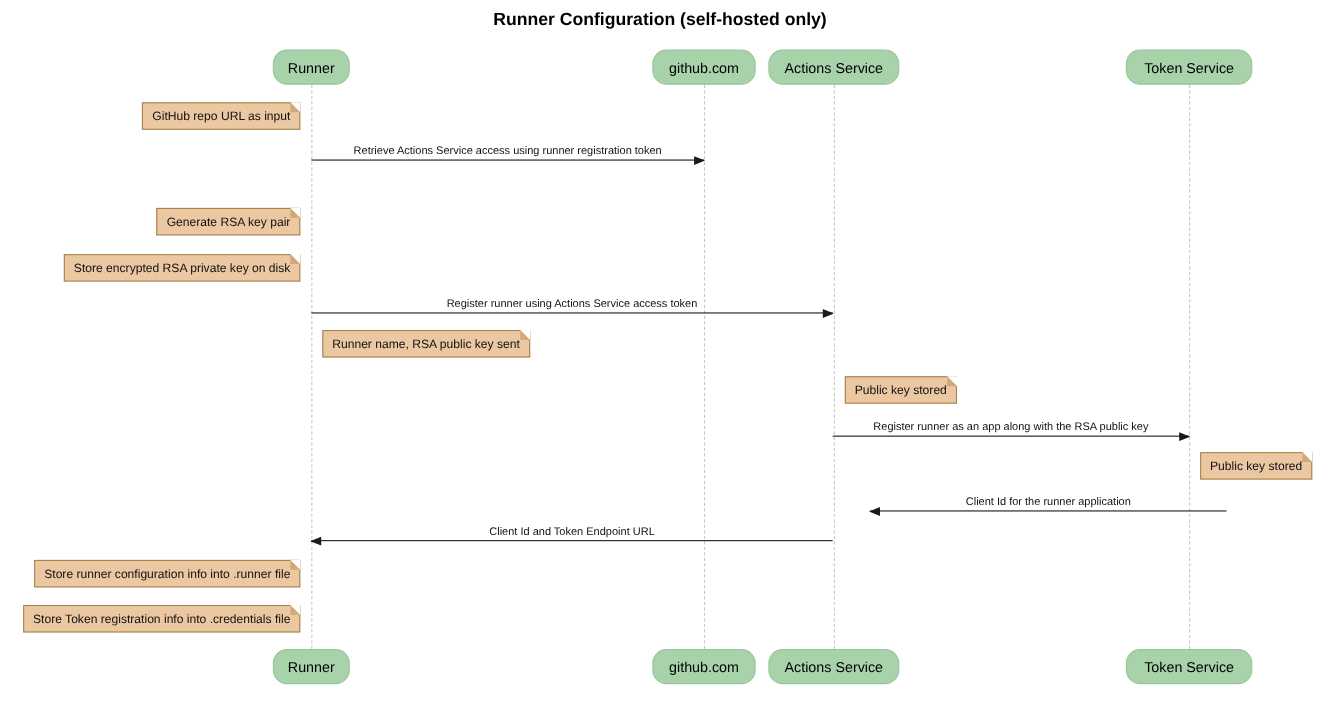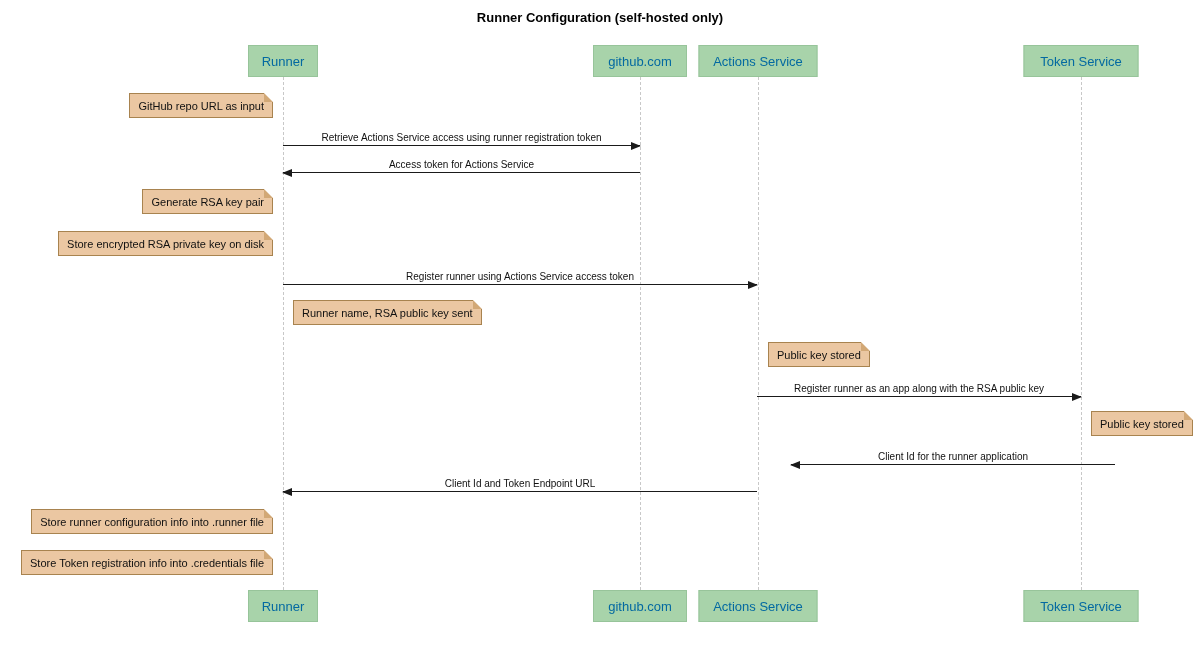--- a/index.html
+++ b/index.html
@@ -11,33 +11,33 @@
   #canvas {
     position: relative;
     width: 1200px; height: 647px;
     background: var(--background, #fff);
     overflow: hidden;
   }
   .title {
     position: absolute;
     top: 10px; left: 0; width: 100%;
     text-align: center;
-    font-size: 13px; font-weight: bold;
+    font-size: 16px; font-weight: bold;
     color: #000;
   }
   .actor {
     position: absolute;
     height: 32px;
     transform: translateX(-50%);
     background: var(--actorFill, #A8D3AA);
     border: 1px solid var(--actorBorder, #97C49A);
-    border-radius: 0;
+    border-radius: 13px;
     display: flex; align-items: center; justify-content: center;
     font-size: 13px;
-    color: #0369a1;
+    color: #000000;
     white-space: nowrap;
     z-index: 3;
     box-sizing: border-box;
   }
   .lifeline {
     position: absolute;
     top: 77px; height: 513px;
     width: 0;
     border-left: 1px dashed var(--lifeline, #C8C8C8);
     z-index: 1;
@@ -113,25 +113,20 @@
   <div class="actor" style="left:1081px; top:590px; width:115px">Token Service</div>
 
   <div class="note" style="right:927px; top:93px">GitHub repo URL as input</div>
 
   <div class="message" style="left:283px; top:130px; width:357px">
     <div class="msg-label">Retrieve Actions Service access using runner registration token</div>
     <div class="msg-line"></div>
     <div class="arrowhead right"></div>
   </div>
 
-  <div class="message" style="left:283px; top:157px; width:357px">
-    <div class="msg-label">Access token for Actions Service</div>
-    <div class="msg-line"></div>
-    <div class="arrowhead left"></div>
-  </div>
 
   <div class="note" style="right:927px; top:231px">Store encrypted RSA private key on disk</div>
 
   <div class="note" style="right:927px; top:189px">Generate RSA key pair</div>
 
   <div class="message" style="left:283px; top:269px; width:474px">
     <div class="msg-label">Register runner using Actions Service access token</div>
     <div class="msg-line"></div>
     <div class="arrowhead right"></div>
   </div>

